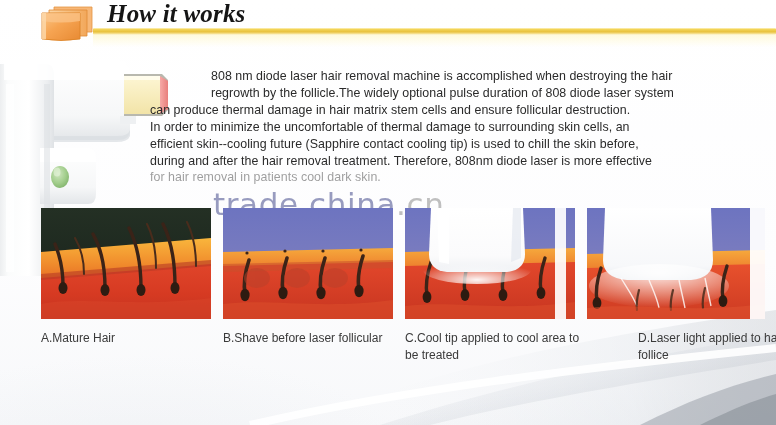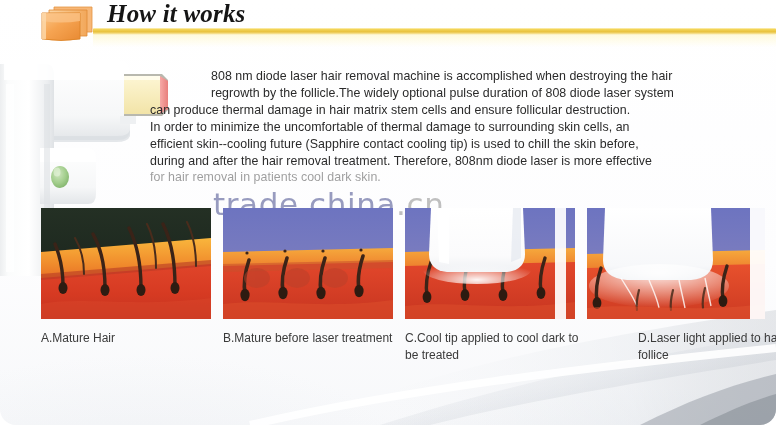--- a/index.html
+++ b/index.html
@@ -10,21 +10,20 @@
     position:relative;
   }
   #page {
     position:absolute; inset:0;
     width:776px; height:425px;
     background:
       radial-gradient(ellipse 520px 200px at 78% 120%, rgba(226,230,236,0.55) 0%, rgba(255,255,255,0) 62%),
       radial-gradient(ellipse 420px 160px at 18% 108%, rgba(233,236,240,0.45) 0%, rgba(255,255,255,0) 65%),
       linear-gradient(180deg,#ffffff 0%, #fdfdfe 62%, #f7f8fa 100%);
     overflow:hidden;
-    border-radius:16px;
   }
   #swoosh-svg { position:absolute; left:0; top:250px; width:776px; height:175px; }
 
   
   #header { position:absolute; left:0; top:0; width:776px; height:46px; }
   #hdr-icon { position:absolute; left:32px; top:3px; width:74px; height:40px; }
   #hdr-title {
     position:absolute; left:107px; top:0px;
     font-family:"Liberation Serif", serif;
     font-weight:bold; font-style:italic;
@@ -409,18 +408,18 @@
         <path d="M0,100 C48,94 98,106 178,96 L178,111 L0,111 Z" fill="#e25631" opacity="0.5"></path>
 
         <rect x="163" y="0" width="15" height="111" fill="#ffffff" opacity="0.95"></rect>
       </svg>
     </div>
 
   </div>
 
   <div id="captions">
     <div class="caption" id="cap-a">A.Mature Hair</div>
-    <div class="caption" id="cap-b">B.Mature before laser treatment</div>
-    <div class="caption" id="cap-c">C.Cool tip applied to cool dark to be treated</div>
+    <div class="caption" id="cap-b">B.Shave before laser follicular</div>
+    <div class="caption" id="cap-c">C.Cool tip applied to cool area to be treated</div>
     <div class="caption" id="cap-d">D.Laser light applied to hair follice</div>
   </div>
 
 </div>
 
 </body></html>

